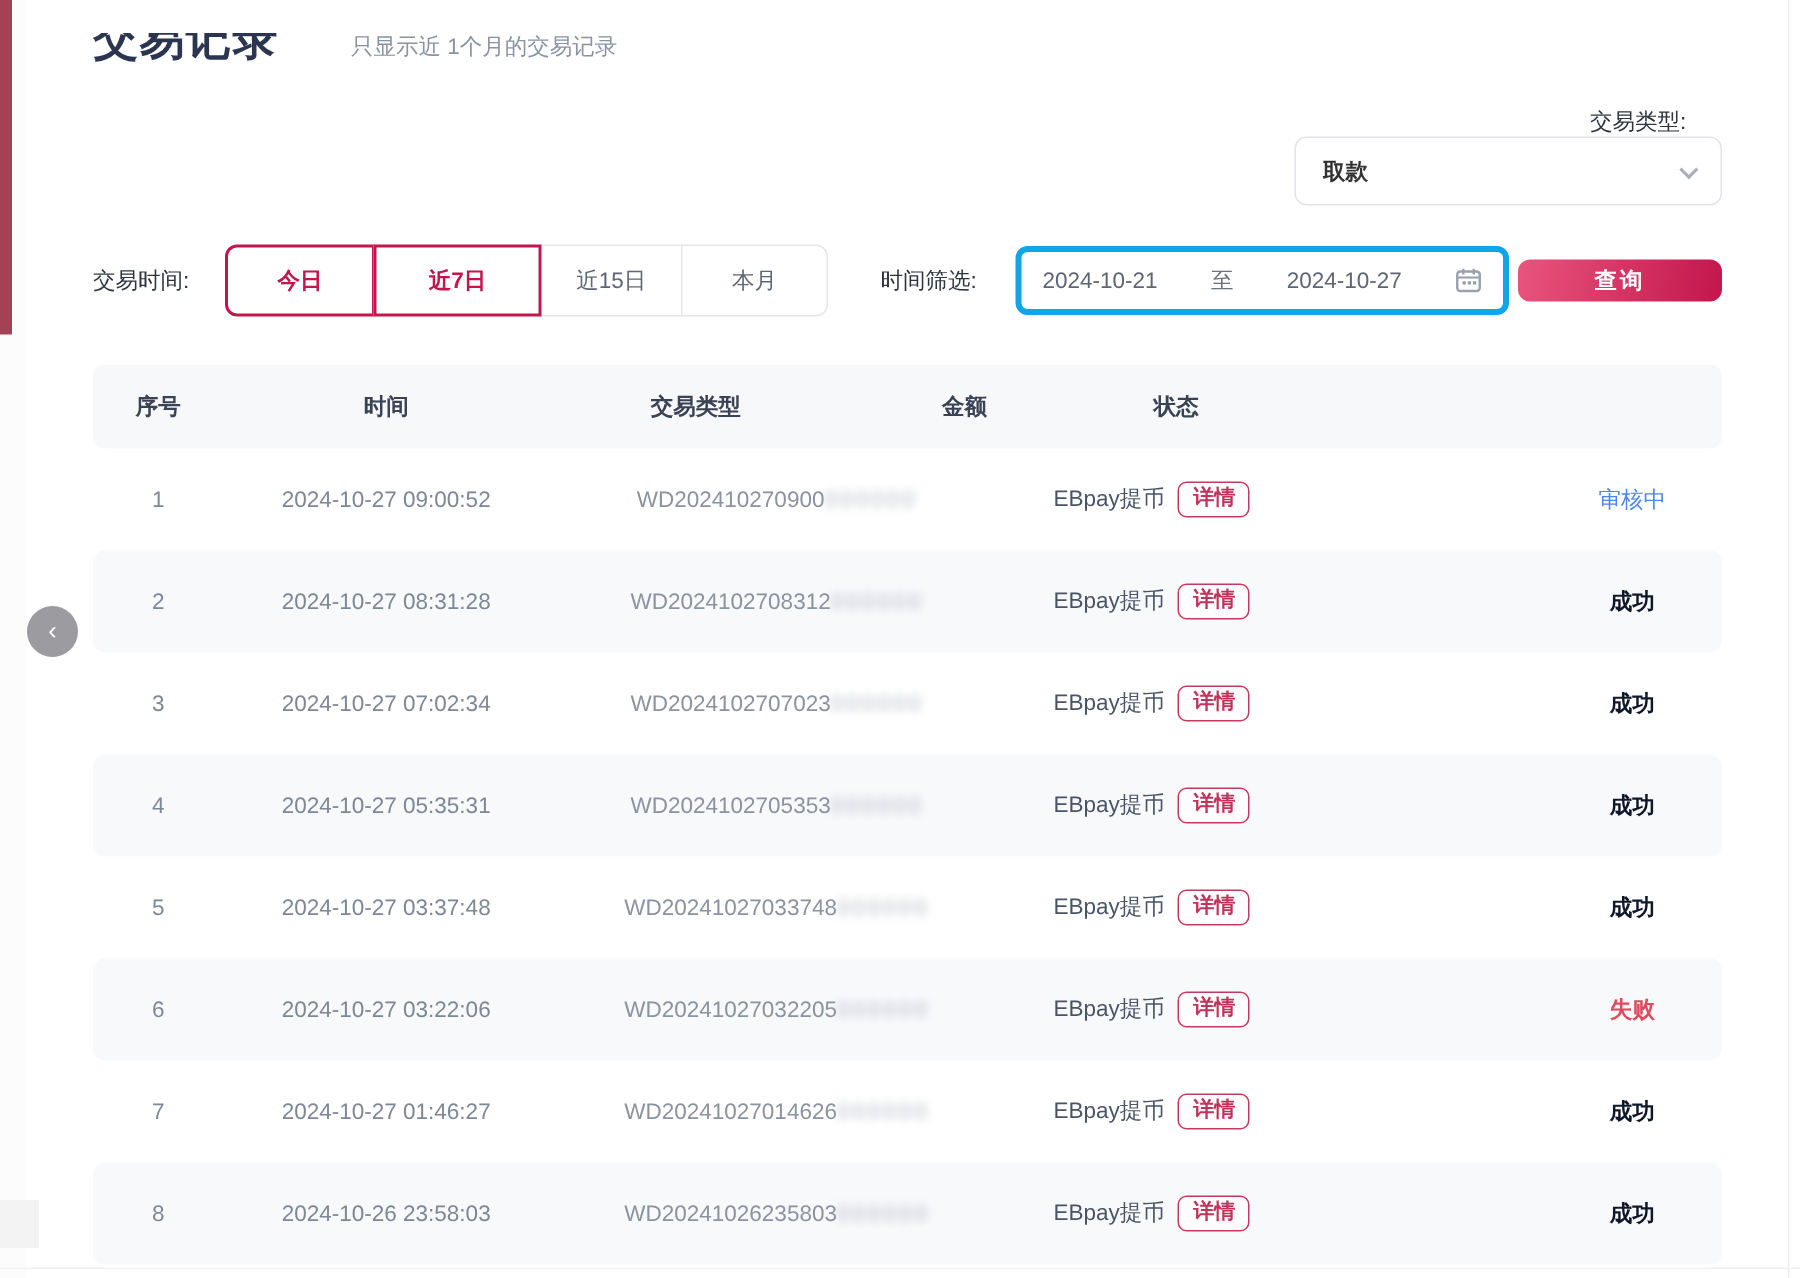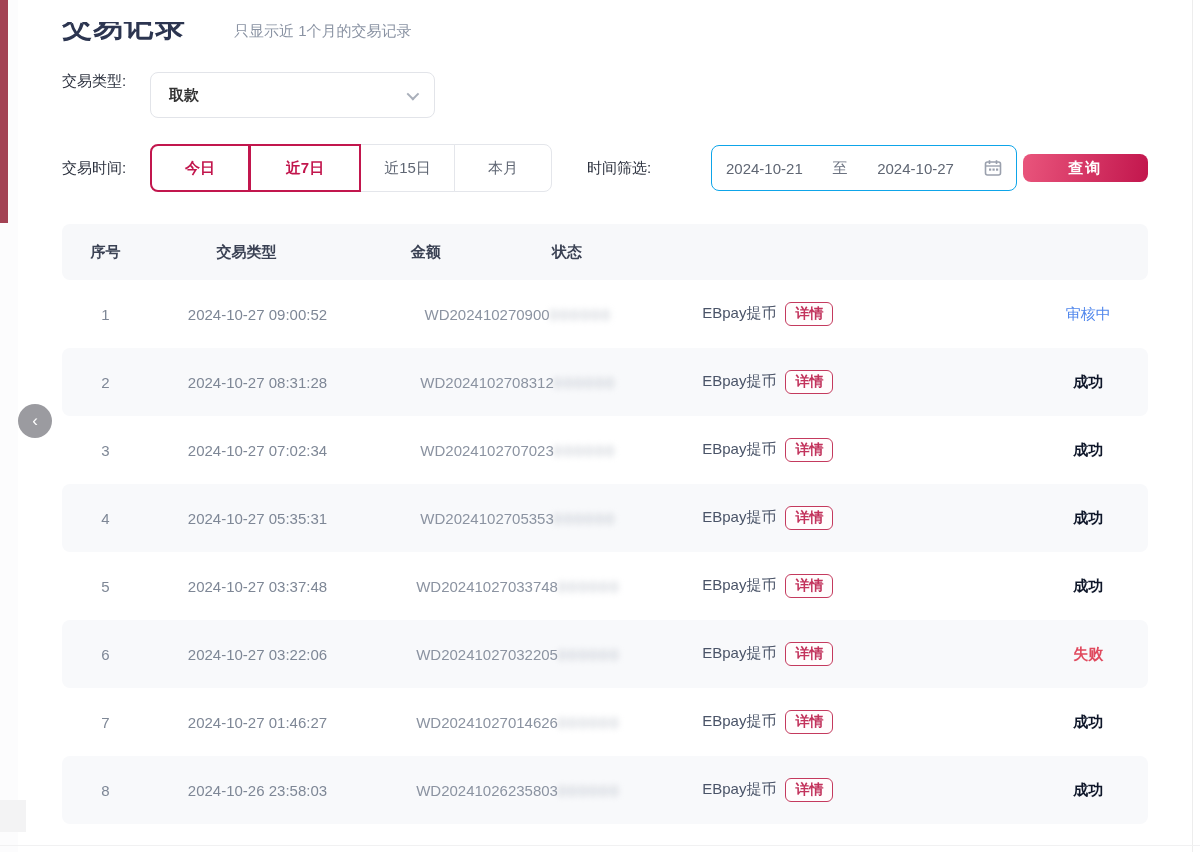--- a/index.html
+++ b/index.html
@@ -29,21 +29,21 @@
 
   
   .main { position:relative; padding:0 52px 0 62px; }
 
   .header-clip { height:20px; overflow:hidden; position:relative;margin-top:22px; }
   .title-row { position:absolute; top:-16px; left:0; display:flex; align-items:baseline; gap:48px; white-space:nowrap; }
   .page-title { font-size:30px; font-weight:bold; color:#2c3550; letter-spacing:1px; }
   .page-subtitle { font-size:15px; color:#8a93a3; }
 
   
-  .filter-type-row { margin-top:30px; display:flex; align-items:flex-start; }
+  .filter-type-row { margin-top:30px; display:flex; align-items:flex-end;flex-direction:column; }
   .filter-label { width:88px; font-size:15px; color:#2e3340; flex:none; }
   .select-box {
     width:285px; height:46px; border:1px solid #e2e4e9; border-radius:8px;
     display:flex; align-items:center; justify-content:space-between;
     padding:0 18px; cursor:pointer; background:#fff;
   }
   .select-value { font-size:15px; font-weight:bold; color:#333; }
   .chevron-down {
     width:9px; height:9px; border-right:2px solid #a9afba; border-bottom:2px solid #a9afba;
     transform:rotate(45deg) translateY(-2px);
@@ -61,23 +61,23 @@
   .seg-btn:last-child { border-radius:0 8px 8px 0;text-align:right; }
   .seg-btn.w1 { width:100px; } .seg-btn.w2 { width:112px; }
   .seg-btn.w3 { width:95px; } .seg-btn.w4 { width:98px; }
   .seg-btn.active {
     color:#c2164d; font-weight:bold;
     border:2px solid #c2164d; z-index:2; position:relative;
   }
 
   .range-label { margin-left:35px; width:90px; font-size:15px; color:#2e3340; flex:none; }
   .date-range-box {
-    width:340px; height:46px; border:1px solid #0ea5e9; border-radius:8px;
+    width:340px; height:46px; border:4px solid #0ea5e9; border-radius:8px;
     display:flex; align-items:center; justify-content:space-between;
-    padding:0 14px; cursor:pointer; background:#fff;margin-left:34px;
+    padding:0 14px; cursor:pointer; background:#fff;
   }
   .date-val { font-size:15px; color:#5f6673; }
   .date-sep { font-size:15px; color:#6b7280; }
   .calendar-icon { width:18px; height:18px; flex:none; }
   .calendar-icon svg { display:block; }
 
   .query-btn {
     margin-left:6px; width:141px; height:28px; border:none; border-radius:8px;
     background:linear-gradient(100deg,#e9557c 0%,#c2164d 100%);
     color:#fff; font-size:15px; font-weight:bold; letter-spacing:2px;
@@ -171,20 +171,21 @@
         </svg>
       </span>
     </div>
 
     <button class="query-btn">查询</button>
   </div>
 
   <div class="tx-table">
     <div class="thead">
       <span class="cell c1">序号</span>
+      <span class="cell c2">时间</span>
       <span class="cell c4">交易类型</span>
       <span class="cell c5">金额</span>
       <span class="cell c6">状态</span>
     </div>
     <div>
   <div class="trow">
     <span class="cell c1 cell-no">1</span>
     <span class="cell c2 cell-time">2024-10-27 09:00:52</span>
     <span class="cell c3 cell-order">
       <span class="order-prefix">WD202410270900</span><span class="order-mask">000000</span>

